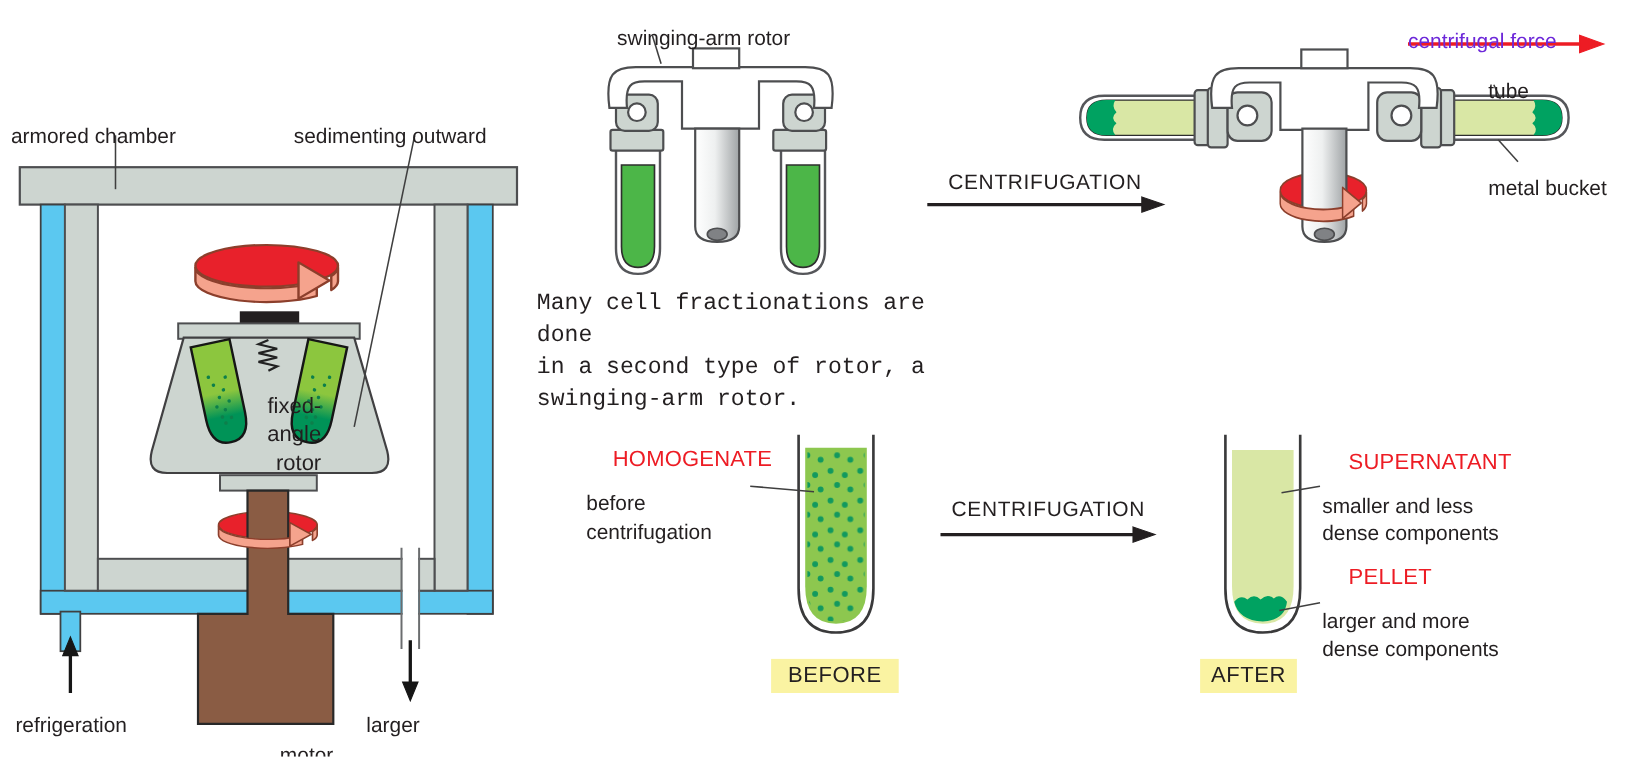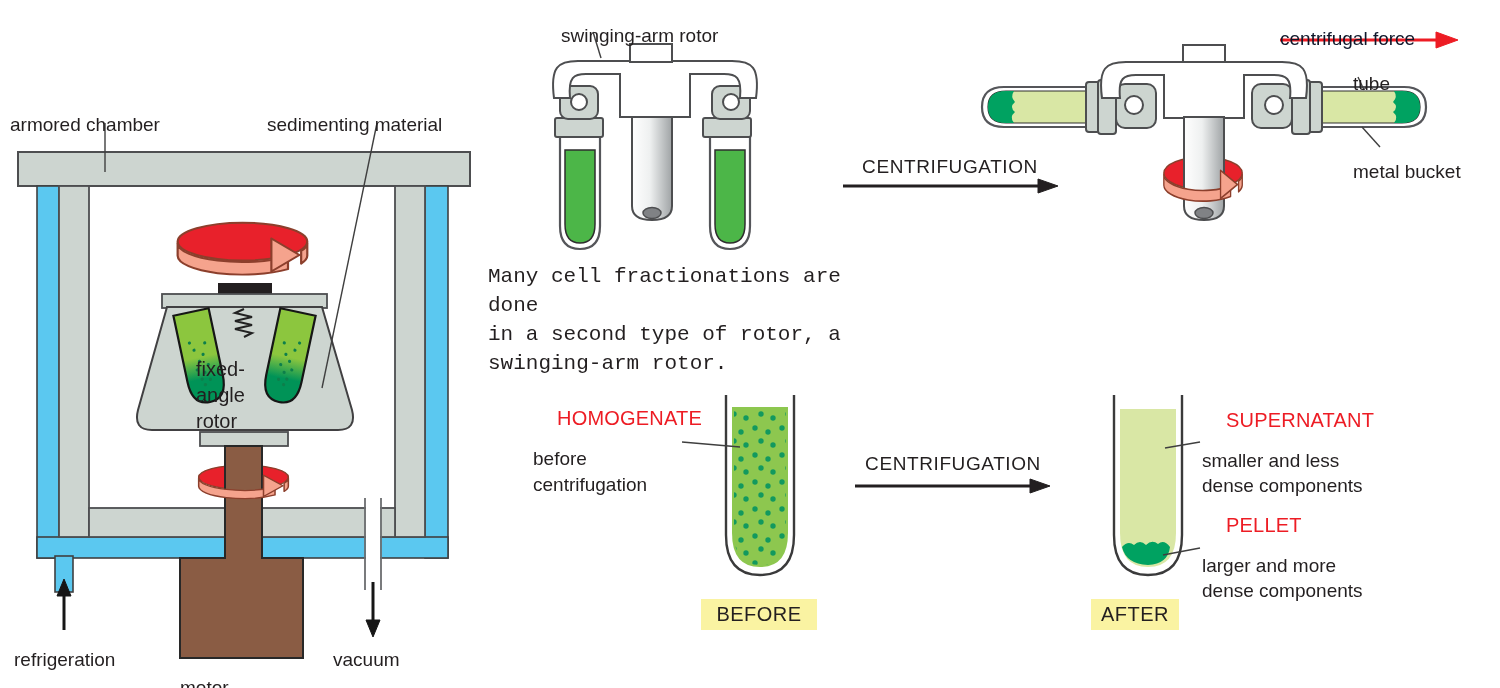--- a/index.html
+++ b/index.html
@@ -3,26 +3,26 @@
 <meta charset="utf-8">
 <style>
   html,body{margin:0;padding:0;background:#ffffff;}
   #canvas{
     position:relative;width:1500px;height:688px;background:#ffffff;overflow:hidden;
     font-family:"Liberation Sans",sans-serif;color:#231f20;
   }
   svg{position:absolute;display:block;}
   .lbl{position:absolute;font-size:19px;line-height:1.3;color:#231f20;white-space:pre-line;margin-top:16px;}
   .caption{position:absolute;font-size:21px;line-height:29px;color:#231f20;white-space:pre-line;font-family:Liberation Mono, monospace;}
-  .red{color:#0f172a;}
+  .red{color:#6d28d9;}
   .cap-title{position:absolute;font-size:20px;letter-spacing:.2px;color:#ed1c24;white-space:pre-line;margin-left:24px;}
   .proc{position:absolute;font-size:19px;letter-spacing:.6px;text-align:center;color:#231f20;}
   .badge{position:absolute;width:116px;height:31px;background:#faf3a2;
          font-size:20px;letter-spacing:.5px;text-align:center;line-height:31px;color:#231f20;}
-  .ctr{text-align:left;}
+  .ctr{text-align:right;}
   .z2{z-index:2}.z3{z-index:3}
 </style>
 </head>
 <body>
 
 <div id="canvas">
 
   <svg width="0" height="0">
     <defs>
       <linearGradient id="shaftGrad" x1="0" y1="0" x2="1" y2="0">
@@ -231,27 +231,27 @@
       <line x1="855" y1="486" x2="1032" y2="486" stroke-width="2.8"></line>
       <polygon points="1030,479 1050,486 1030,493" stroke-width="1"></polygon>
     </g>
     <g stroke="#ed1c24" fill="#ed1c24">
       <line x1="1280" y1="40" x2="1438" y2="40" stroke-width="3.2"></line>
       <polygon points="1436,32 1458,40 1436,48" stroke-width="1"></polygon>
     </g>
   </svg>
 
   <div class="lbl z3" style="left:10px;top:97px">armored chamber</div>
-  <div class="lbl z3" style="left:267px;top:97px">sedimenting material</div>
+  <div class="lbl z3" style="left:267px;top:97px">sedimenting outward</div>
   <div class="lbl z3 ctr" style="left:196px;top:340px;width:96px;font-size:20px;line-height:26px">fixed-
 angle
 rotor</div>
   <div class="lbl z3" style="left:14px;top:632px">refrigeration</div>
   <div class="lbl z3 ctr" style="left:180px;top:660px;width:123px">motor</div>
-  <div class="lbl z3" style="left:333px;top:632px">vacuum</div>
+  <div class="lbl z3" style="left:333px;top:632px">larger</div>
 
   <div class="lbl z3" style="left:561px;top:8px">swinging-arm rotor</div>
   <div class="caption z3" style="left:488px;top:262px;width:400px">Many cell fractionations are done
 in a second type of rotor, a
 swinging-arm rotor.</div>
   <div class="proc z3" style="left:843px;top:156px;width:214px">CENTRIFUGATION</div>
 
   <div class="lbl z3 red" style="left:1280px;top:11px">centrifugal force</div>
   <div class="lbl z3" style="left:1353px;top:56px">tube</div>
   <div class="lbl z3" style="left:1353px;top:144px">metal bucket</div>

